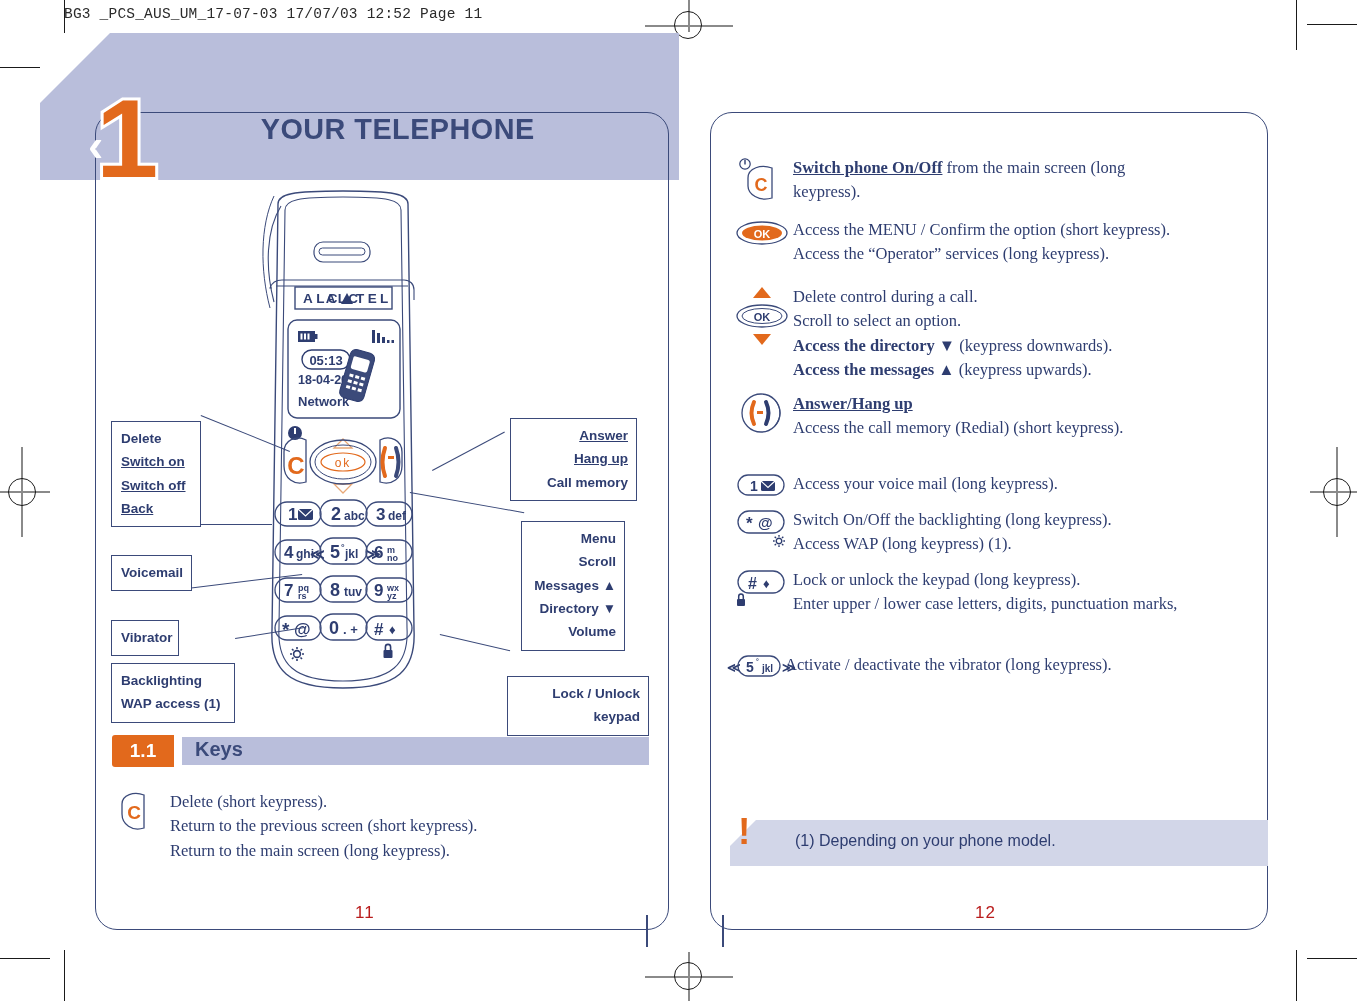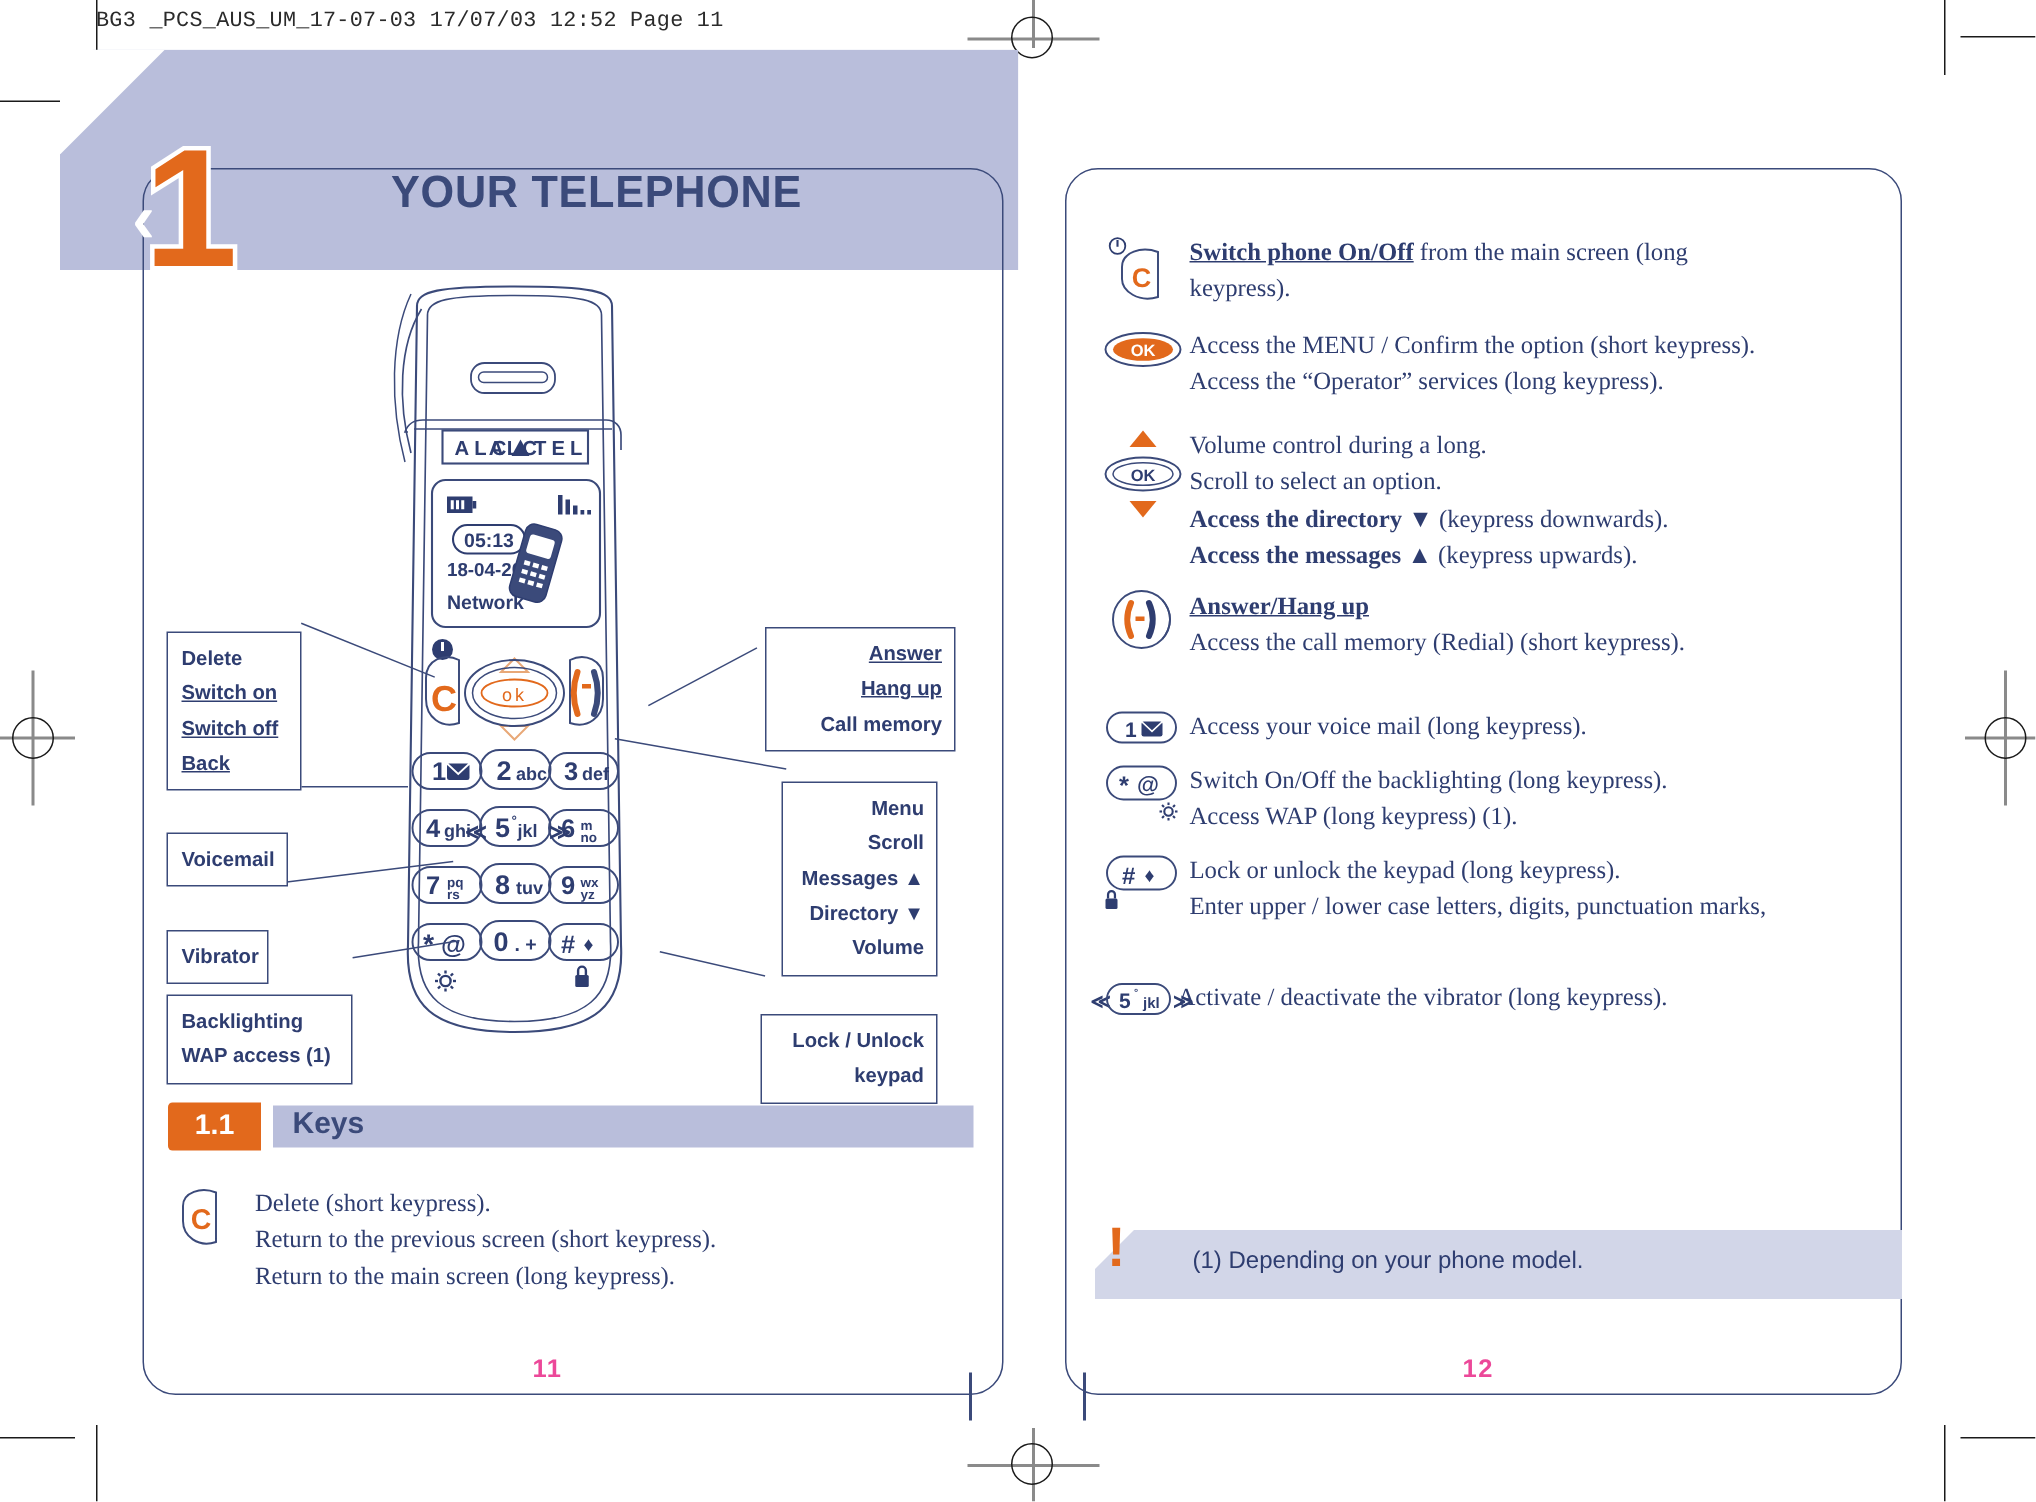--- a/index.html
+++ b/index.html
@@ -76,21 +76,21 @@
   }
   .callout .u { text-decoration: underline; }
   .callout.right { text-align:right; }
 
   #co-delete   { left:111px; top:377px; width:90px; }
   #co-voice    { left:111px; top:511px; width:81px; }
   #co-vibrator { left:111px; top:576px; width:68px; }
   #co-backlit  { left:111px; top:619px; width:124px; }
   #co-answer   { left:510px; top:374px; width:127px; }
   #co-menu     { left:521px; top:477px; width:104px; }
-  #co-lock     { left:507px; top:632px; width:118px; }
+  #co-lock     { left:507px; top:632px; width:142px; }
 
   
   .leader { position:absolute; background:#3b4a7a; height:1.2px; transform-origin: 0 0; z-index:3; }
 
   
   .sec-bar {
     position:absolute; left:182px; top:737px; width:467px; height:28px;
     background:#b9bedb;
   }
   .sec-num {
@@ -109,21 +109,21 @@
   .key-icon { width:58px; flex:0 0 58px; position:relative; height:42px; }
   .key-text {
     color:#2e3d70; font-size:16.5px; line-height:1.47;
     font-family:Liberation Serif, serif;
   }
   .key-text b { font-weight:bold; }
   .key-text .u { text-decoration:underline; font-weight:bold; }
 
   
   .folio {
-    position:absolute; font-size:17px; font-weight:bold; color:#ec4899;
+    position:absolute; font-size:17px; font-weight:normal; color:#b91c1c;
     letter-spacing:1px;
   }
 
   
   .fn-band {
     position:absolute; left:730px; top:820px; width:538px; height:46px;
     background:#d2d6e8;
     clip-path: polygon(26px 0, 100% 0, 100% 100%, 0 100%, 0 26px);
   }
   .fn-bang {
@@ -483,21 +483,21 @@
     <div class="key-icon" style="height:62px;">
       <svg width="54" height="62" viewBox="0 0 54 62">
         <polygon points="27,2 36,13 18,13" fill="#e2691c"></polygon>
         <polygon points="27,60 36,49 18,49" fill="#e2691c"></polygon>
         <ellipse cx="27" cy="31" rx="25" ry="11" fill="none" stroke="#3b4a7a" stroke-width="1.3"></ellipse>
         <ellipse cx="27" cy="31" rx="20" ry="7.5" fill="none" stroke="#3b4a7a" stroke-width="1"></ellipse>
         <text x="27" y="35.5" text-anchor="middle" font-family="Liberation Sans, sans-serif" font-size="11" font-weight="bold" fill="#2e3d70">OK</text>
       </svg>
     </div>
     <div class="key-text">
-      <div>Volume control during a long.</div>
+      <div>Delete control during a call.</div>
       <div>Scroll to select an option.</div>
       <div>
         <b>Access the directory ▼</b><span> (keypress downwards).</span>
       </div>
       <div>
         <b>Access the messages ▲</b><span> (keypress upwards).</span>
       </div>
     </div>
   </div>
 

